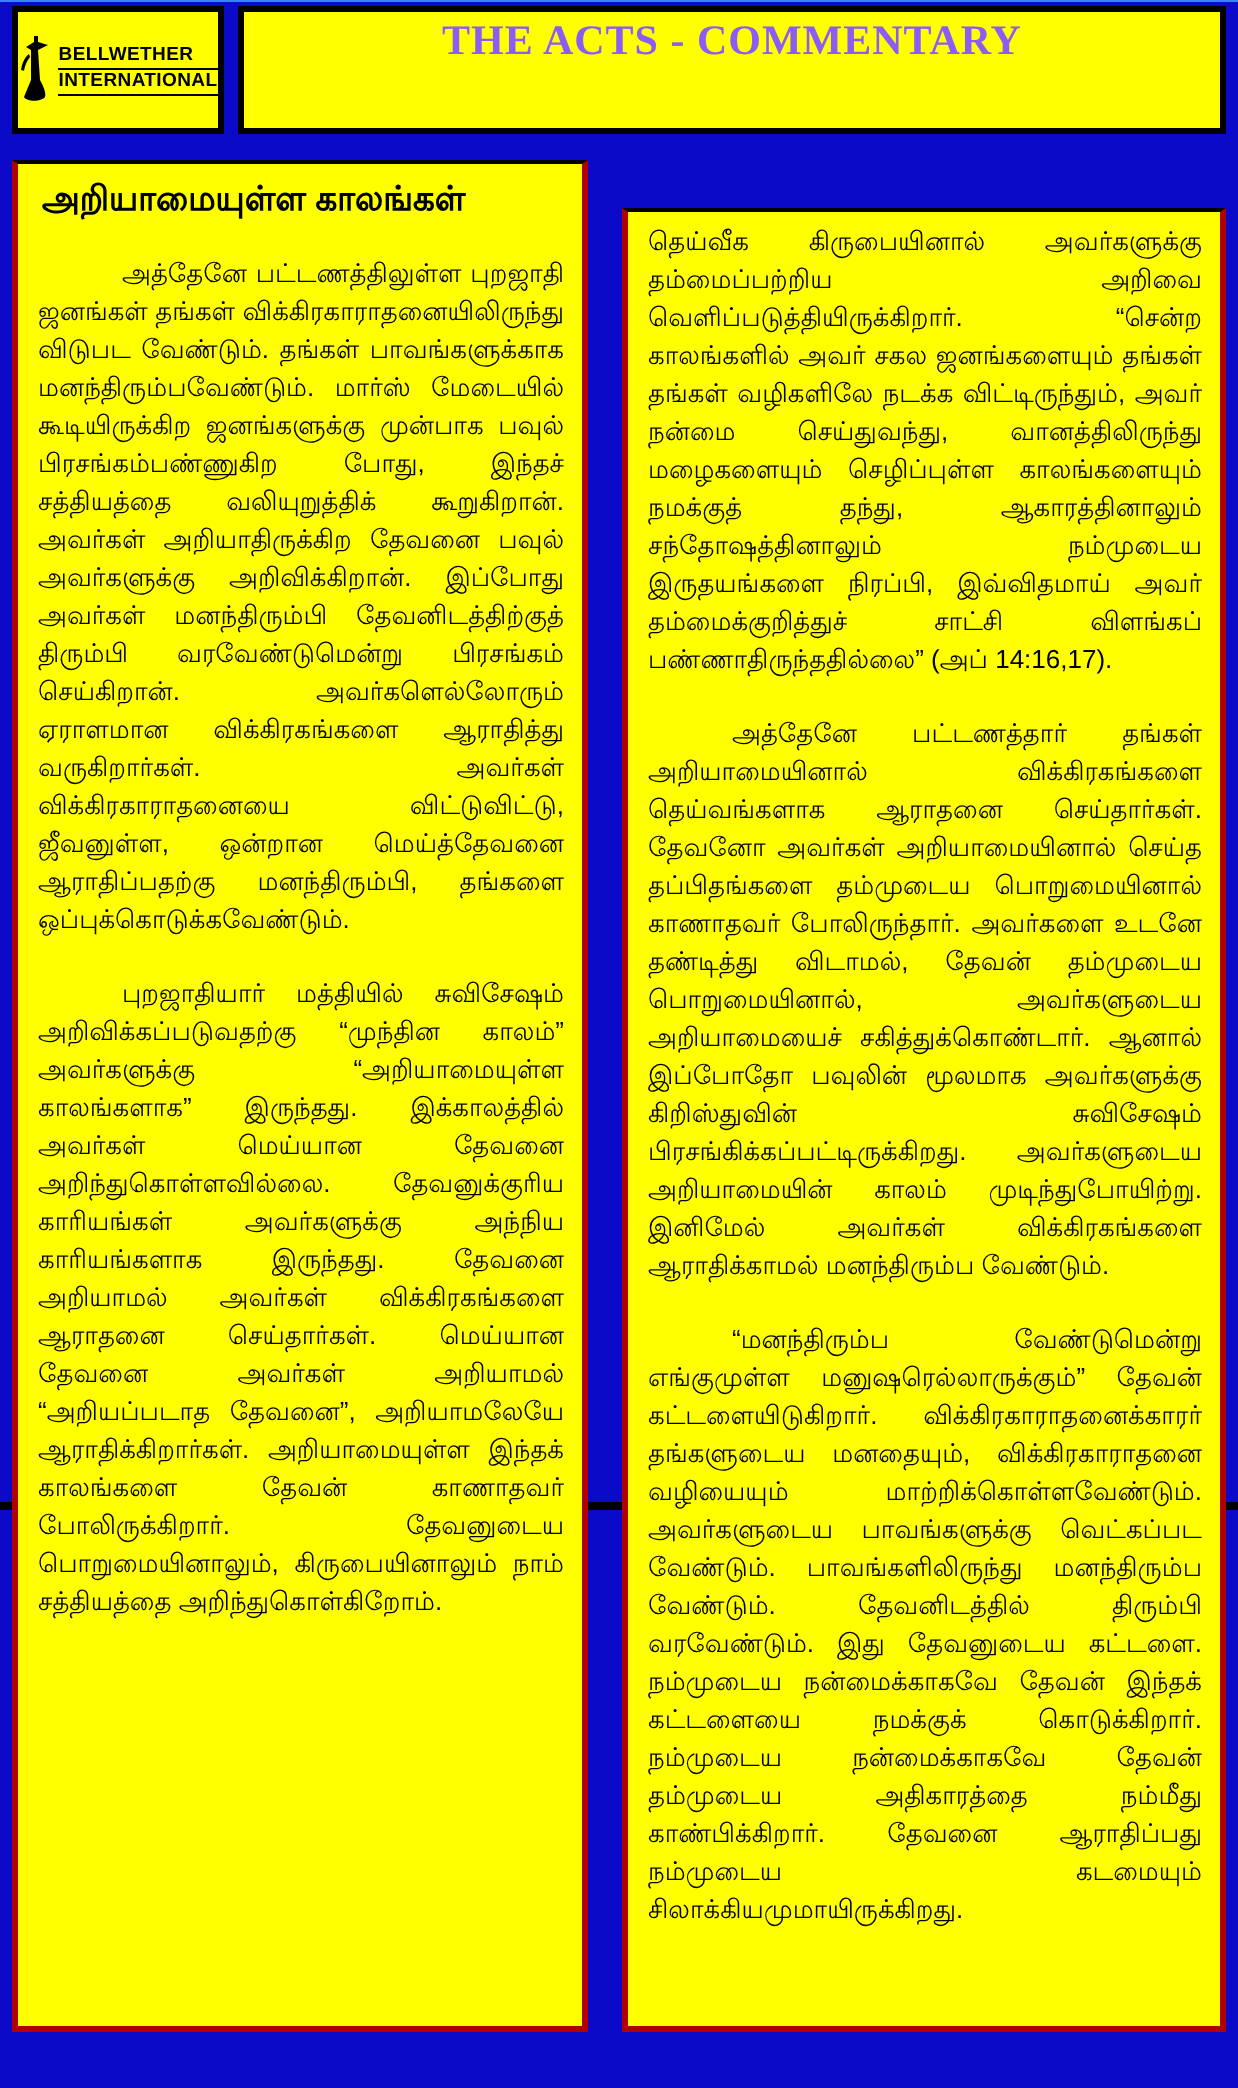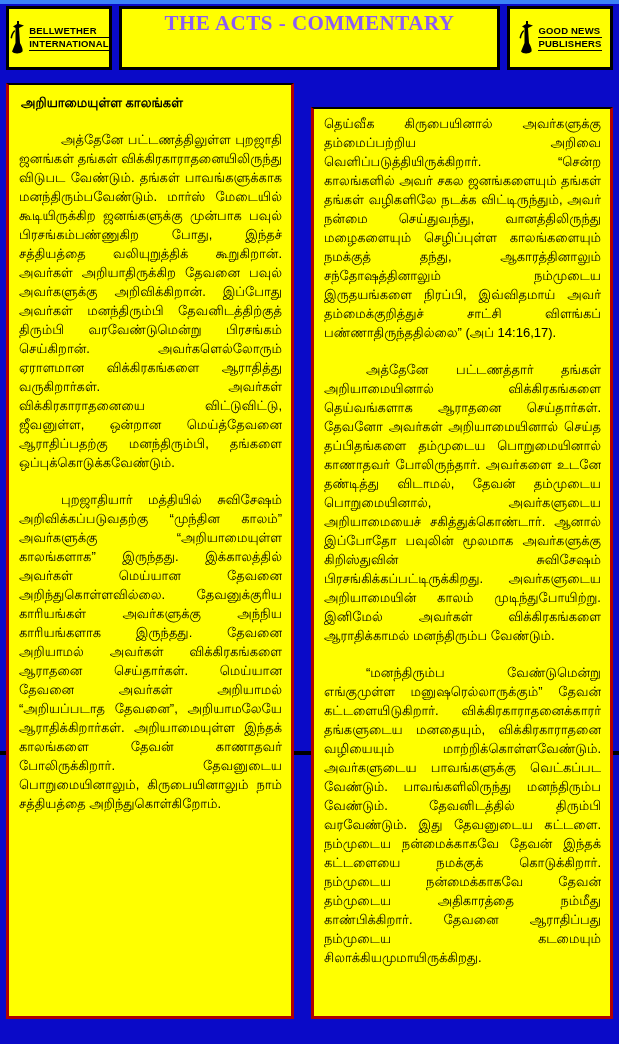--- a/index.html
+++ b/index.html
@@ -6,21 +6,21 @@
   body{
     width:619px;height:1044px;
     background:#0a0ac8;
     font-family:"Liberation Sans","DejaVu Sans",sans-serif;
     overflow:hidden;
   }
   .page{
     box-sizing:border-box;
     width:619px;height:755px;
     background:#0a0ac8;
-    border-top:4px solid #3b82f6;
+    border-top:1px solid #3b82f6;
     border-bottom:4px solid #000;
     padding:2px 6px 0 6px;
   }
   
   .header{
     display:flex;
     gap:7px;
     height:64px;
   }
   .logo-box{
@@ -86,21 +86,21 @@
     font-size:13px;
     line-height:19px;
     text-align:justify;
   }
   .col-left{width:288px;}
   .col-right{flex:1;margin-top:24px;}
   .column p{margin:0 0 18px 0;text-indent:42px;}
   .column p.no-indent{text-indent:0;}
   .column p.bold{font-weight:bold;}
   .section-heading{
-    font-size:13px;
+    font-size:17px;
     font-weight:bold;
     margin:2px 0 16px 2px;
     text-align:left;
     line-height:22px;
   }
 </style>
 </head>
 <body>
 
 <div class="page">
@@ -117,32 +117,20 @@
       <span class="logo-text">
         <span class="l">BELLWETHER</span>
         <span class="l">INTERNATIONAL</span>
       </span>
     </div>
 
     <div class="title-box">
       <div class="title-english">THE ACTS - COMMENTARY</div>
     </div>
 
-    <div class="logo-box">
-      <span class="logo-figure">
-        <svg width="17" height="36" viewBox="0 0 17 36" xmlns="http://www.w3.org/2000/svg">
-          <path fill="#000" d="M8 1 L10 1 L10 4 L15 5.5 L10 8 L11 23 C11 23 14.5 29 13.5 31.5 C11.5 34 4.5 34 3 31.5 L6.5 23 L6.5 8 L4 6.5 L8 4 Z"></path>
-          <path fill="#000" d="M5.5 10 C3 12 2 15 1.5 18 L3 18.4 C3.5 15.6 4.4 13.2 6 11.6 Z"></path>
-        </svg>
-      </span>
-      <span class="logo-text">
-        <span class="l">GOOD NEWS</span>
-        <span class="l">PUBLISHERS</span>
-      </span>
-    </div>
 
   </div>
 
   <div class="columns">
 
     <div class="column col-left">
       <div class="section-heading">அறியாமையுள்ள காலங்கள்</div>
       <p>அத்தேனே பட்டணத்திலுள்ள புறஜாதி ஜனங்கள் தங்கள் விக்கிரகாராதனையிலிருந்து விடுபட வேண்டும். தங்கள் பாவங்களுக்காக மனந்திரும்பவேண்டும். மார்ஸ் மேடையில் கூடியிருக்கிற ஜனங்களுக்கு முன்பாக பவுல் பிரசங்கம்பண்ணுகிற போது, இந்தச் சத்தியத்தை வலியுறுத்திக் கூறுகிறான். அவர்கள் அறியாதிருக்கிற தேவனை பவுல் அவர்களுக்கு அறிவிக்கிறான். இப்போது அவர்கள் மனந்திரும்பி தேவனிடத்திற்குத் திரும்பி வரவேண்டுமென்று பிரசங்கம் செய்கிறான். அவர்களெல்லோரும் ஏராளமான விக்கிரகங்களை ஆராதித்து வருகிறார்கள். அவர்கள் விக்கிரகாராதனையை விட்டுவிட்டு, ஜீவனுள்ள, ஒன்றான மெய்த்தேவனை ஆராதிப்பதற்கு மனந்திரும்பி, தங்களை ஒப்புக்கொடுக்கவேண்டும்.</p>
       <p>புறஜாதியார் மத்தியில் சுவிசேஷம் அறிவிக்கப்படுவதற்கு “முந்தின காலம்” அவர்களுக்கு “அறியாமையுள்ள காலங்களாக” இருந்தது. இக்காலத்தில் அவர்கள் மெய்யான தேவனை அறிந்துகொள்ளவில்லை. தேவனுக்குரிய காரியங்கள் அவர்களுக்கு அந்நிய காரியங்களாக இருந்தது. தேவனை அறியாமல் அவர்கள் விக்கிரகங்களை ஆராதனை செய்தார்கள். மெய்யான தேவனை அவர்கள் அறியாமல் “அறியப்படாத தேவனை”, அறியாமலேயே ஆராதிக்கிறார்கள். அறியாமையுள்ள இந்தக் காலங்களை தேவன் காணாதவர் போலிருக்கிறார். தேவனுடைய பொறுமையினாலும், கிருபையினாலும் நாம் சத்தியத்தை அறிந்துகொள்கிறோம்.</p>
     </div>

